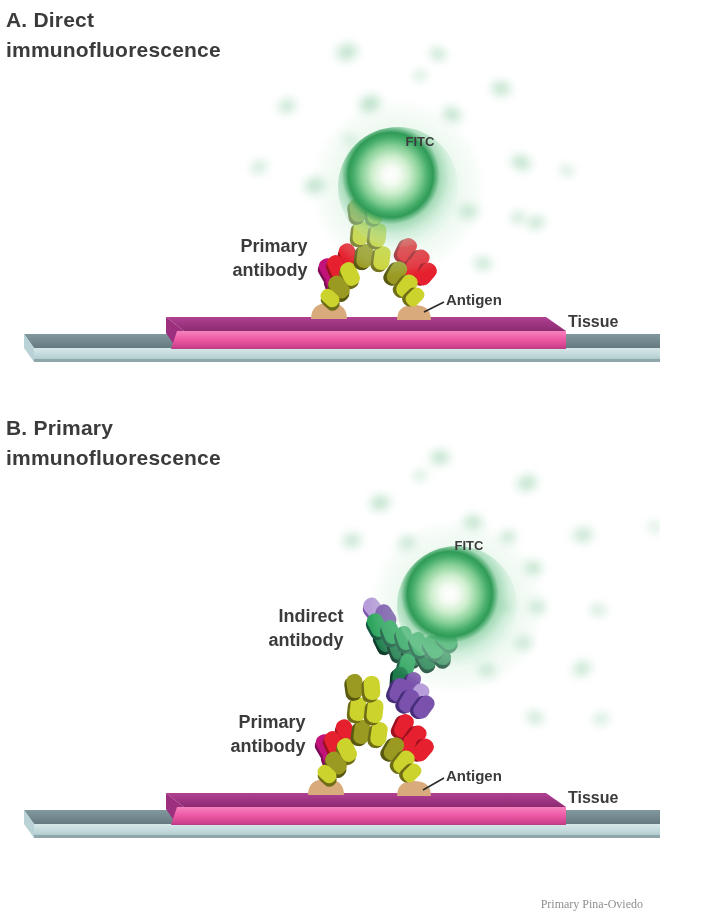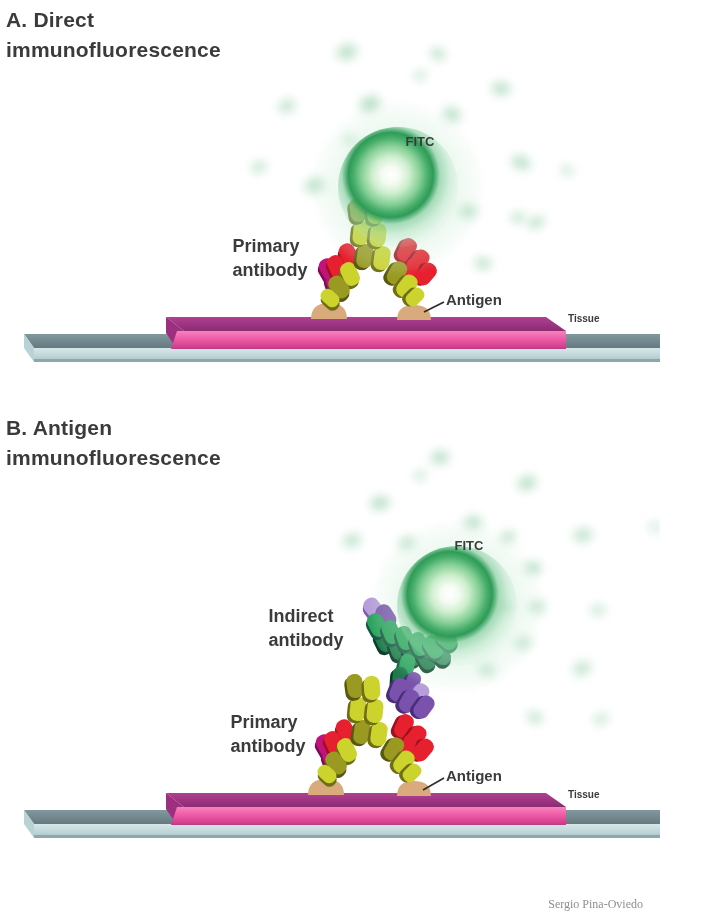--- a/index.html
+++ b/index.html
@@ -8,23 +8,23 @@
   .layer{position:absolute;left:0;top:0;width:720px;height:922px;pointer-events:none;}
   .splash{position:absolute;border-radius:50%;filter:blur(4px);
           background:radial-gradient(closest-side,rgba(54,158,90,0.9),rgba(120,200,150,0.5) 55%,rgba(180,225,195,0.2) 75%,transparent 88%);}
   .halo{position:absolute;width:170px;height:170px;border-radius:50%;filter:blur(3px);
         background:radial-gradient(circle,rgba(150,215,170,0.45) 0%,rgba(170,225,190,0.38) 35%,rgba(200,236,210,0.25) 55%,rgba(220,242,225,0.12) 70%,transparent 82%);}
   .fitc-ball{position:absolute;width:120px;height:120px;border-radius:50%;
         background:radial-gradient(circle at 44% 40%,#ffffff 0%,#f4fbf2 9%,#cdeecd 19%,#85cf96 30%,#46ad6a 38%,#2f9b57 43%,rgba(110,195,140,0.5) 50%,rgba(160,220,180,0.3) 60%,rgba(205,236,215,0.15) 70%,transparent 80%);}
   .panel-title{position:absolute;font-size:21px;line-height:30px;font-weight:600;letter-spacing:.2px;}
   .lbl{position:absolute;font-weight:600;}
   .lbl-fitc{font-size:13px;}
-  .lbl-two{font-size:18px;line-height:24px;text-align:left;transform:translateX(-50%);}
+  .lbl-two{font-size:18px;line-height:24px;text-align:right;transform:translateX(-50%);}
   .lbl-antigen{font-size:15px;}
-  .lbl-tissue{font-size:10px;}
+  .lbl-tissue{font-size:16px;}
   .credit{position:absolute;font-family:"Liberation Serif",serif;font-size:12px;color:#8f8f8f;}
   svg{position:absolute;left:0;top:0;}
 </style>
 </head>
 <body>
 
 <div class="fig">
 
   <div class="layer" id="splash-layer" style="z-index:1;">
       <div class="splash" style="left: 329px; top: 38px; width: 36px; height: 28px; opacity: 0.45; transform: rotate(-19deg);"></div>
@@ -391,21 +391,21 @@
   <div class="halo" id="halo-a" style="z-index: 3; left: 313px; top: 102px;"></div>
   <div class="halo" id="halo-b" style="z-index: 3; left: 372px; top: 521px;"></div>
   <div class="fitc-ball" id="ball-a" style="z-index: 4; left: 338px; top: 127px;"></div>
   <div class="fitc-ball" id="ball-b" style="z-index: 4; left: 397px; top: 546px;"></div>
 
   <div class="panel-title" style="left:6px;top:5px;z-index:5;">
     <div>A. Direct</div>
     <div>immunofluorescence</div>
   </div>
   <div class="panel-title" style="left:6px;top:413px;z-index:5;">
-    <div>B. Antigen</div>
+    <div>B. Primary</div>
     <div>immunofluorescence</div>
   </div>
 
   <div class="lbl lbl-fitc" style="left:420px;top:134px;transform:translateX(-50%);z-index:5;">FITC</div>
   <div class="lbl lbl-fitc" style="left:469px;top:538px;transform:translateX(-50%);z-index:5;">FITC</div>
 
   <div class="lbl lbl-two" style="left:270px;top:234px;z-index:5;">
     <div>Primary</div>
     <div>antibody</div>
   </div>
@@ -417,14 +417,14 @@
     <div>Primary</div>
     <div>antibody</div>
   </div>
 
   <div class="lbl lbl-antigen" style="left:446px;top:291px;z-index:5;">Antigen</div>
   <div class="lbl lbl-antigen" style="left:446px;top:767px;z-index:5;">Antigen</div>
 
   <div class="lbl lbl-tissue" style="left:568px;top:313px;z-index:5;">Tissue</div>
   <div class="lbl lbl-tissue" style="left:568px;top:789px;z-index:5;">Tissue</div>
 
-  <div class="credit" style="right:17px;top:897px;z-index:5;">Sergio Pina-Oviedo</div>
+  <div class="credit" style="right:17px;top:897px;z-index:5;">Primary Pina-Oviedo</div>
 </div>
 
 </body></html>

